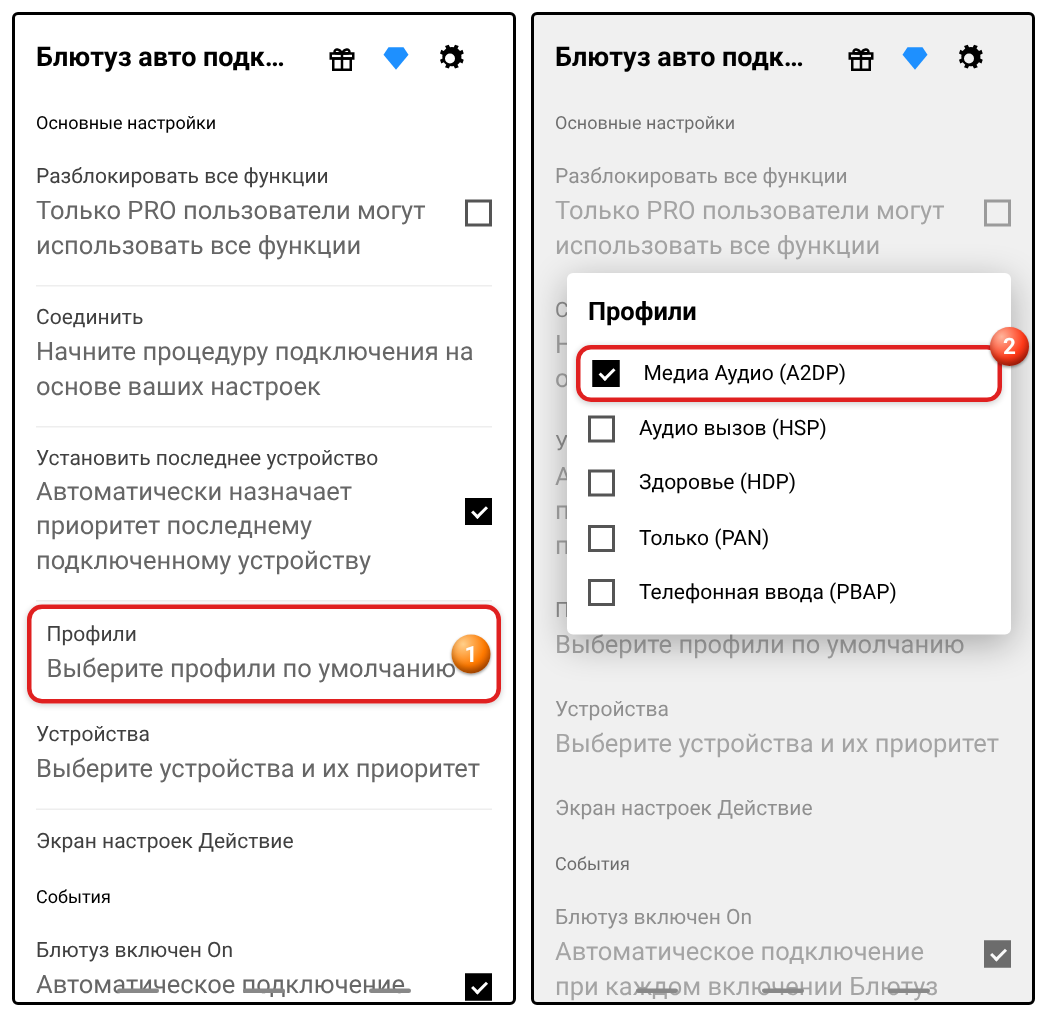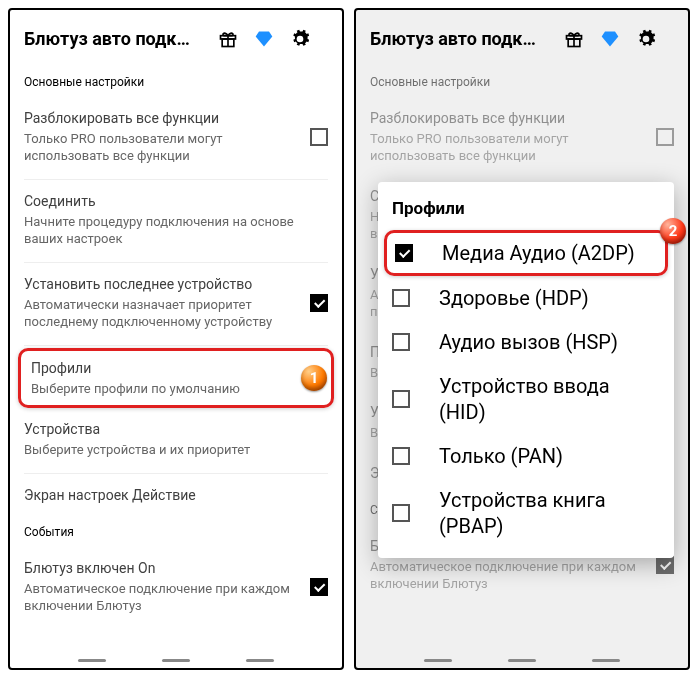--- a/index.html
+++ b/index.html
@@ -47,21 +47,21 @@
     padding: 8px 0 10px 0;
   }
   .row {
     display: flex;
     align-items: center;
     padding: 10px 0 12px 0;
     gap: 10px;
   }
   .row .text { flex: 1; }
   .row .t1 { font-size: 14px; color: #404040; line-height: 1.35; }
-  .row .t2 { font-size: 13px; color: #666; line-height: 1.35; margin-top: 2px; }
+  .row .t2 { font-size: 17px; color: #666; line-height: 1.35; margin-top: 2px; }
   .chk {
     width: 18px; height: 18px;
     border: 2px solid #555;
     display: flex; align-items: center; justify-content: center;
     flex-shrink: 0;
   }
   .chk.checked { background: #000; border-color: #000; }
   .chk.checked::after {
     content: ""; width: 4px; height: 8px;
     border: solid #fff; border-width: 0 2px 2px 0;
@@ -99,21 +99,21 @@
     border-radius: 4px;
     box-shadow: 0 6px 24px rgba(0,0,0,0.3);
     padding: 16px 14px 10px 14px;
     z-index: 5;
   }
   .dialog-title { font-size: 17px; font-weight: 700; margin-bottom: 12px; }
   .dlg-row {
     display: flex; align-items: center; gap: 16px;
     padding: 9px 0;
   }
-  .dlg-row .label { font-size: 20px; color: #000; line-height: 1.3; margin-left: 13px; }
+  .dlg-row .label { font-size: 14px; color: #000; line-height: 1.3; }
   .dlg-hl {
     border: 3px solid #e02020;
     border-radius: 10px;
     box-shadow: 0 1px 4px rgba(0,0,0,0.2);
     margin: 0 -8px;
     padding: 7px 8px;
     position: relative;
   }
 </style>
 </head>
@@ -289,37 +289,33 @@
     <div class="dialog-title">Профили</div>
 
     <div class="dlg-row dlg-hl">
       <div class="chk checked"></div>
       <div class="label">Медиа Аудио (A2DP)</div>
     </div>
     <div class="badge b2">2</div>
 
     <div class="dlg-row">
       <div class="chk"></div>
+      <div class="label">Аудио вызов (HSP)</div>
+    </div>
+    <div class="dlg-row">
+      <div class="chk"></div>
       <div class="label">Здоровье (HDP)</div>
     </div>
     <div class="dlg-row">
       <div class="chk"></div>
-      <div class="label">Аудио вызов (HSP)</div>
+      <div class="label">Только (PAN)</div>
     </div>
     <div class="dlg-row">
       <div class="chk"></div>
-      <div class="label">Устройство ввода (HID)</div>
-    </div>
-    <div class="dlg-row">
-      <div class="chk"></div>
-      <div class="label">Только (PAN)</div>
-    </div>
-    <div class="dlg-row">
-      <div class="chk"></div>
-      <div class="label">Устройства книга (PBAP)</div>
+      <div class="label">Телефонная ввода (PBAP)</div>
     </div>
   </div>
 
   <div class="navbar">
     <div class="navbtn"></div>
     <div class="navbtn"></div>
     <div class="navbtn"></div>
   </div>
 </div>
 

